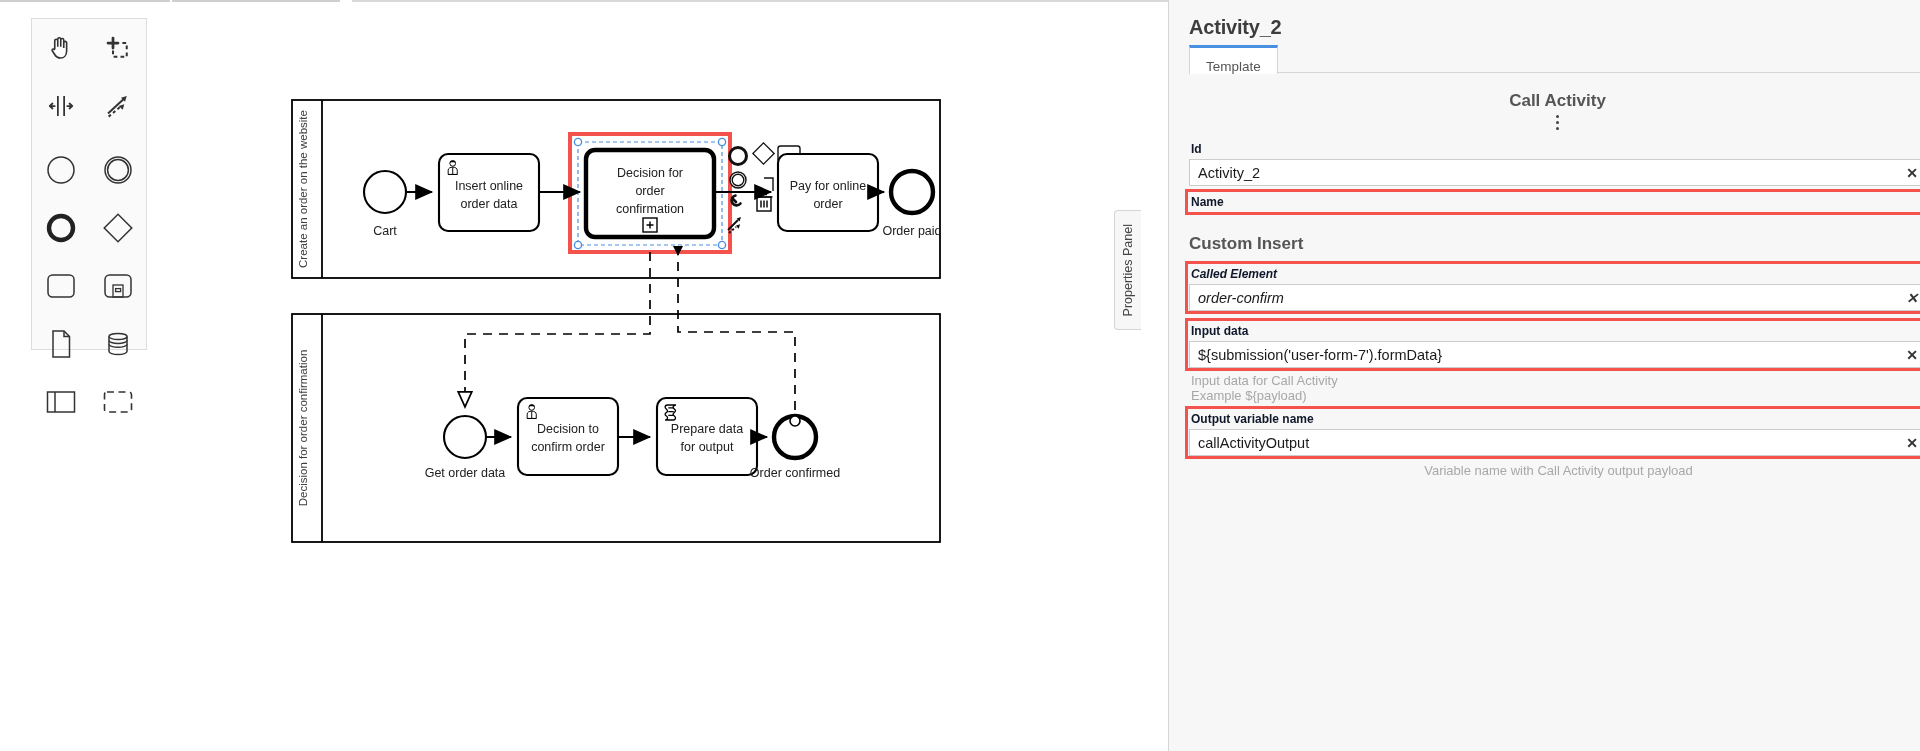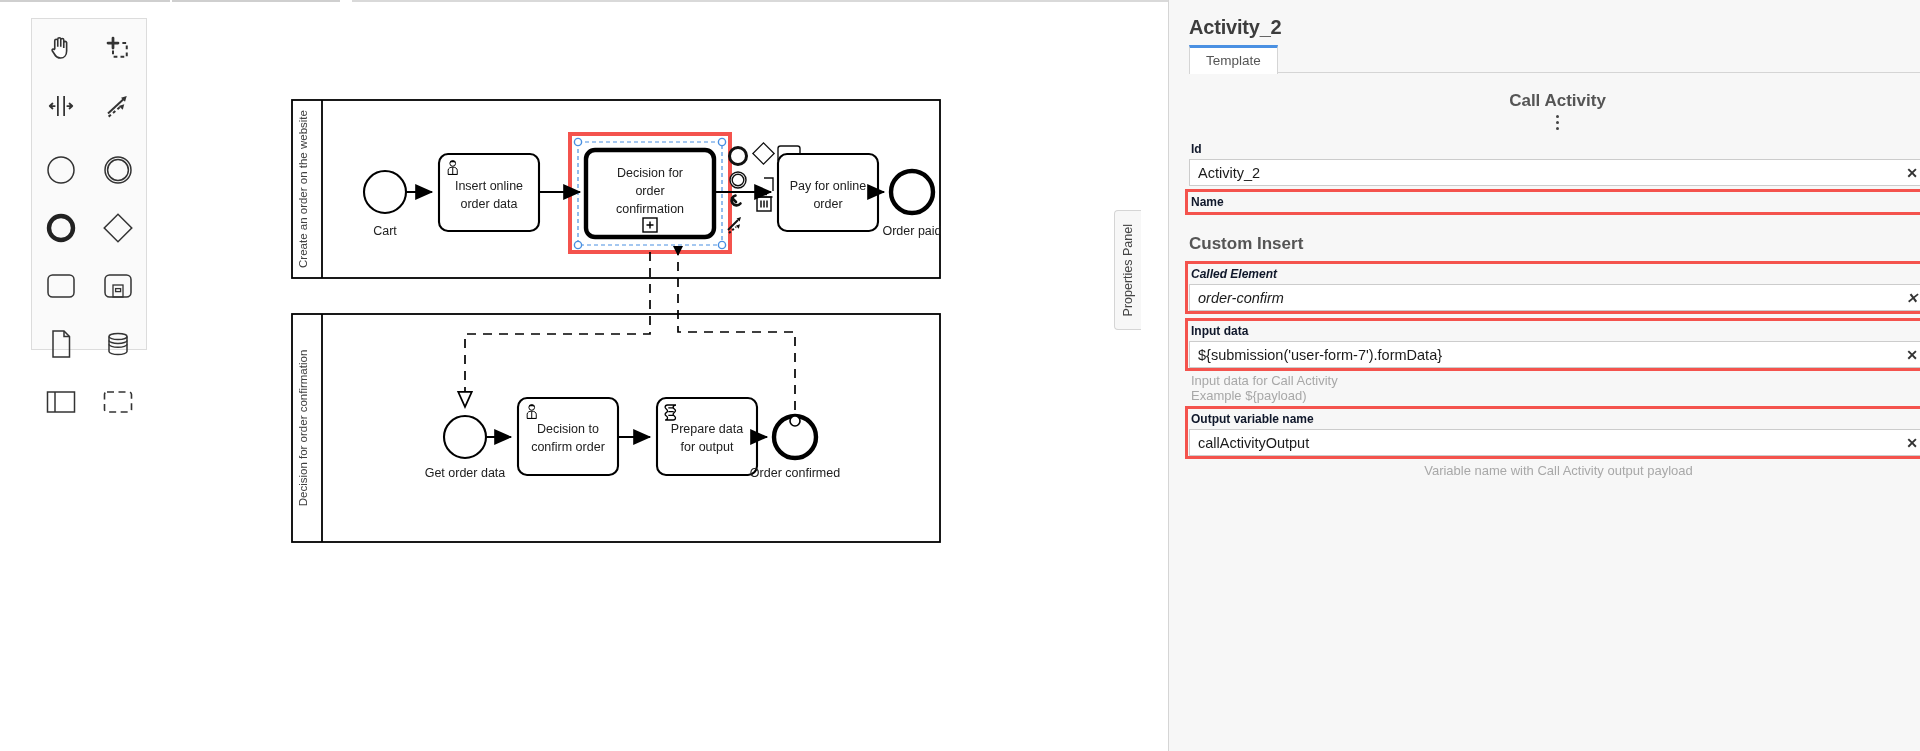--- a/index.html
+++ b/index.html
@@ -49,21 +49,21 @@
     background:#f7f7f7; border-left:1px solid #d5d5d5;margin-left:28px;
   }
   .props-inner { padding:0 22px 0 20px; }
   .props-title {
     font-size:20px; font-weight:bold; color:#3d3d3d;
     padding:16px 0 6px 0; letter-spacing:-0.2px;
   }
   .tabbar { position:relative; height:28px; border-bottom:1px solid #d5d5d5; }
   .tab {
     position:absolute; left:0; top:0; height:29px;
-    padding:5px 16px 0 16px;
+    padding:11px 16px 0 16px;
     background:#ffffff; border:1px solid #d5d5d5; border-bottom:none;
     border-top:3px solid #4a90e2;
     font-size:13.5px; color:#555; cursor:pointer;
   }
   .section-head {
     display:flex; align-items:center; justify-content:space-between;
     padding:18px 0 6px 0;
     flex-direction:column;
   }
   .section-title { font-size:17px; font-weight:bold; color:#555; }

